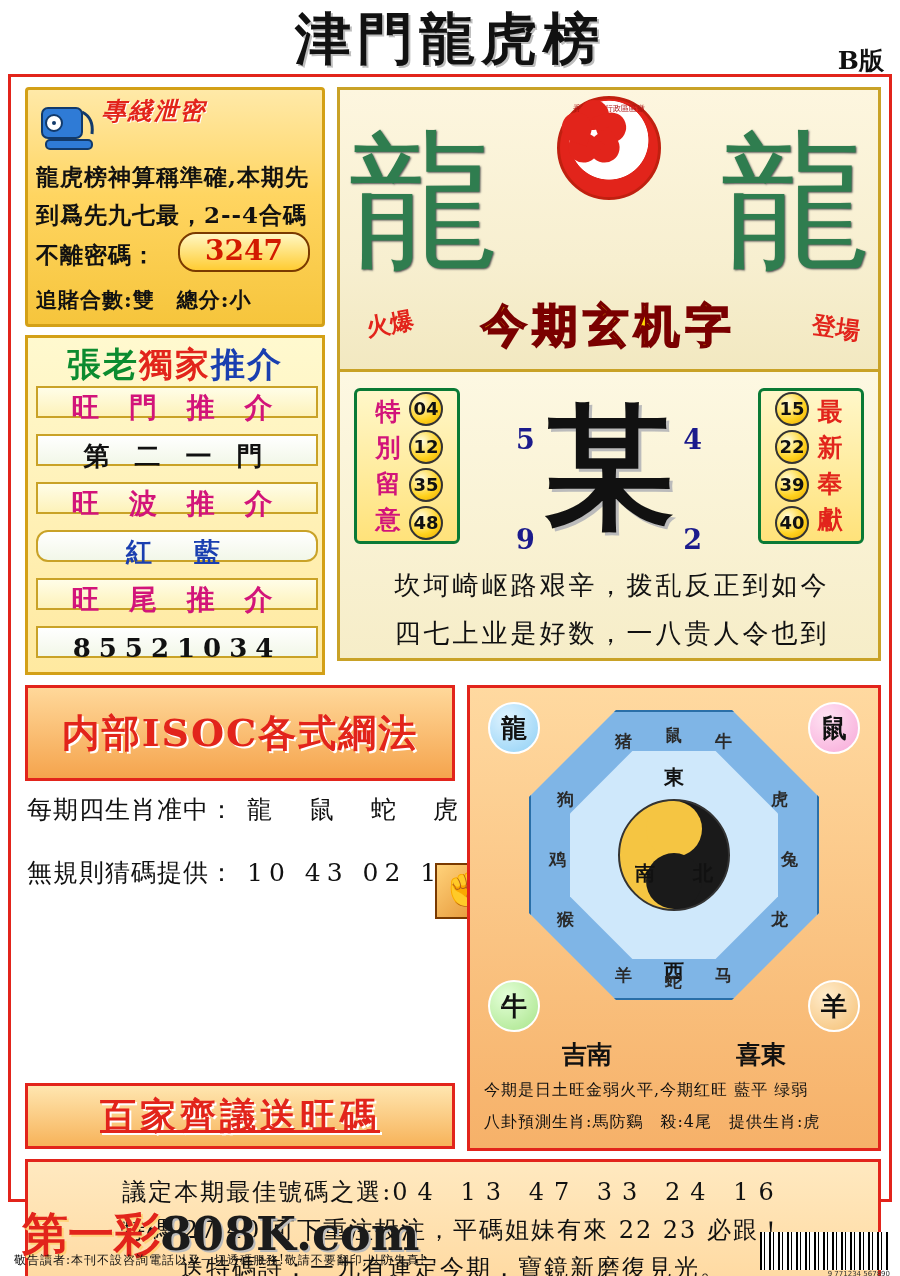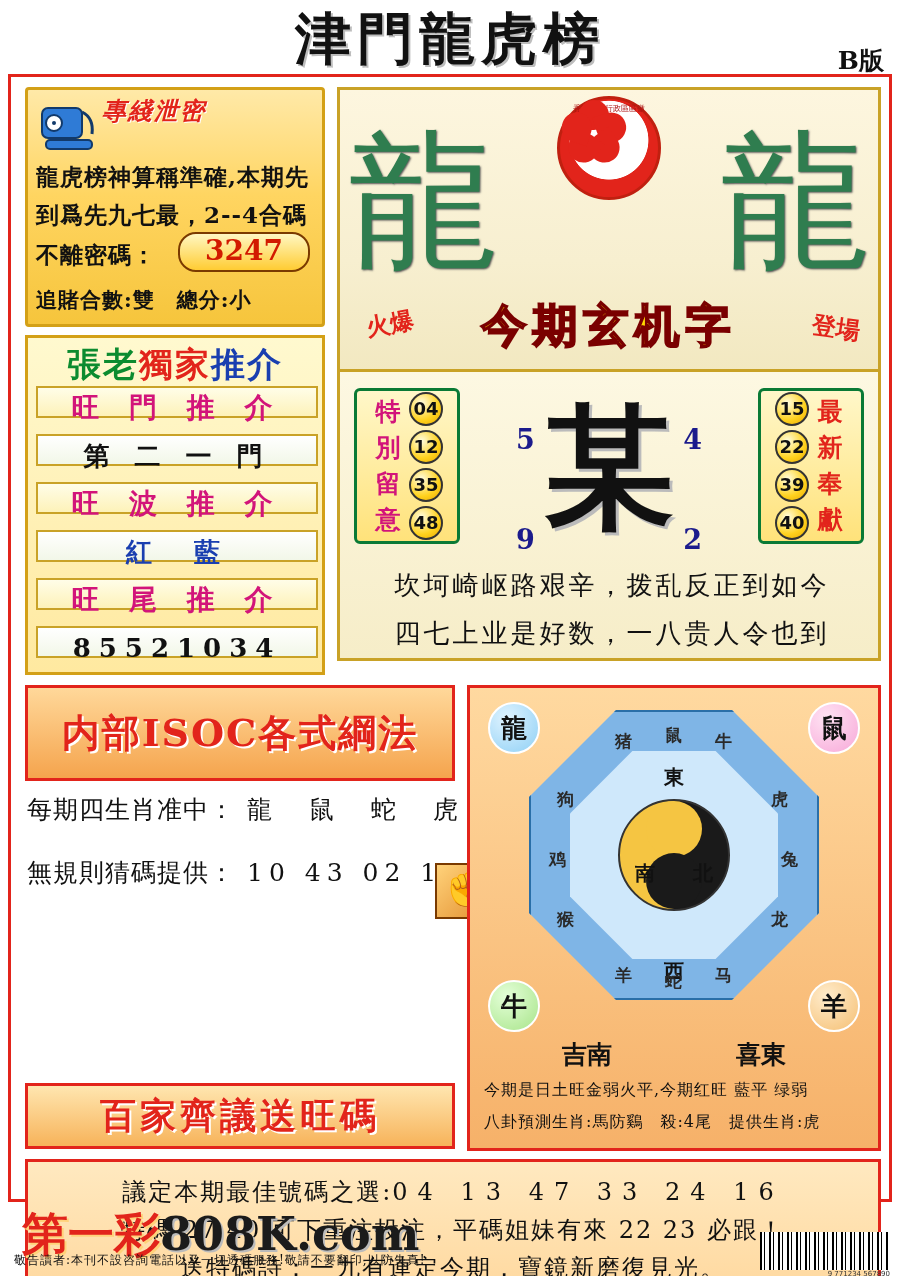--- a/index.html
+++ b/index.html
@@ -85,21 +85,21 @@
     border:2px solid #c9a227;background:linear-gradient(180deg,#fffde8,#fdf2b9);
     text-align:center;line-height:40px;
     font-family:"DejaVu Serif","Liberation Serif",serif;
   }
   .zrow.hdr{color:#d2147a;font-size:28px;font-weight:bold;letter-spacing:10px;}
   .zrow.val{color:#111;font-size:26px;font-weight:bold;letter-spacing:8px;background:linear-gradient(180deg,#ffffff,#f2f7e8);}
   .zrow.val.blue{color:#1a3fb0;}
   .zr1{top:48px;}
   .zr2{top:96px;}
   .zr3{top:144px;}
-  .zr4{top:192px;}
+  .zr4{top:192px;border-radius:12px;}
   .zr5{top:240px;}
   .zr6{top:288px;}
 
   
   .dragon{
     position:absolute;left:326px;top:10px;width:544px;height:290px;
     border:3px solid #c9a227;box-sizing:border-box;
     background:linear-gradient(180deg,#fdf6df 0%,#f7efd0 60%,#f2e8c0 100%);
     overflow:hidden;
   }
@@ -216,20 +216,21 @@
   .baijia{
     position:absolute;left:14px;top:1006px;width:430px;height:66px;
     border:3px solid #e2241b;box-sizing:border-box;
     background:linear-gradient(180deg,#ffe6b0,#f7b35a);
     display:flex;align-items:center;justify-content:center;
   }
   .baijia-t{
     font-size:36px;font-weight:bold;color:#e2241b;letter-spacing:4px;
     font-family:"DejaVu Serif","Liberation Serif",serif;
     text-shadow:2px 2px 0 #fff;
+    text-decoration:underline;
   }
 
   
   .bagua{
     position:absolute;left:456px;top:608px;width:414px;height:466px;
     border:3px solid #e2241b;box-sizing:border-box;
     background:linear-gradient(180deg,#ffd9a0,#f6b169);
   }
   .corner-zodiac{
     position:absolute;width:52px;height:52px;border-radius:50%;

